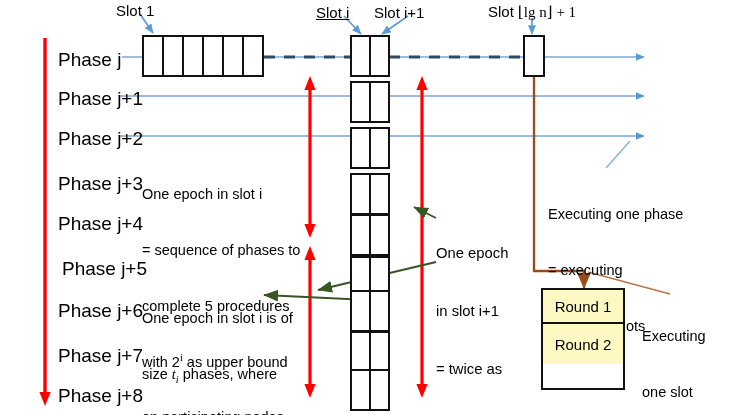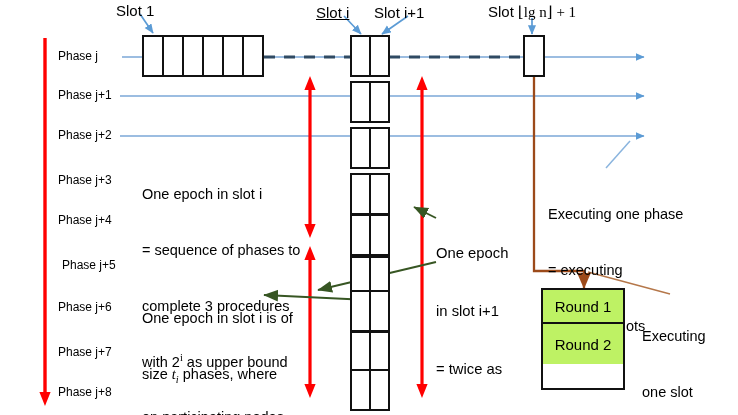--- a/index.html
+++ b/index.html
@@ -24,21 +24,21 @@
   }
   .slot-cap{
     position:absolute;
     white-space:nowrap;
     font-size:15px;
     color:#000;
   }
   .phase-lbl{
     position:absolute;
     white-space:nowrap;
-    font-size:12px;
+    font-size:19px;
     color:#000;
   }
   .note{
     position:absolute;
     font-size:14.5px;
     line-height:18.6px;
     color:#000;
     white-space:pre-wrap;
   }
   .note-narrow{
@@ -79,21 +79,21 @@
     z-index:4;
   }
   .roundrow{
     box-sizing:border-box;
     border-bottom:2.4px solid #111;
     display:flex;
     align-items:center;
     justify-content:center;
     font-size:15px;
     color:#000;
-    background:#bef264;
+    background:#fef9c3;
   }
   .roundrow:last-child{border-bottom:none;}
 </style>
 </head>
 <body>
 
 <div id="canvas">
 
   <svg id="svg-layer" viewBox="0 0 738 415">
     <defs>
@@ -236,21 +236,21 @@
       <div class="cell" style="flex: 1 1 0px;"></div>
     </div>
 
   <div class="cellrow" id="slotlast-row" style="left:491px;top:35px;width:22px;height:42px;">
       <div class="cell" style="flex: 1 1 0px;"></div>
     </div>
 
   <div class="note" style="left:110px;top:148px;width:160px;">
     <div>One epoch in slot i</div>
     <div>= sequence of phases to</div>
-    <div>complete 3 procedures</div>
+    <div>complete 5 procedures</div>
     <div><span>with 2</span><span class="mr sup">i</span><span> as upper bound</span></div>
     <div>on participating nodes</div>
   </div>
 
   <div class="note" style="left:110px;top:272px;width:180px;">
     <div>One epoch in slot i is of</div>
     <div><span>size </span><span class="mi">t</span><span class="mi sub">i</span><span> phases, where</span></div>
     
   </div>
 

